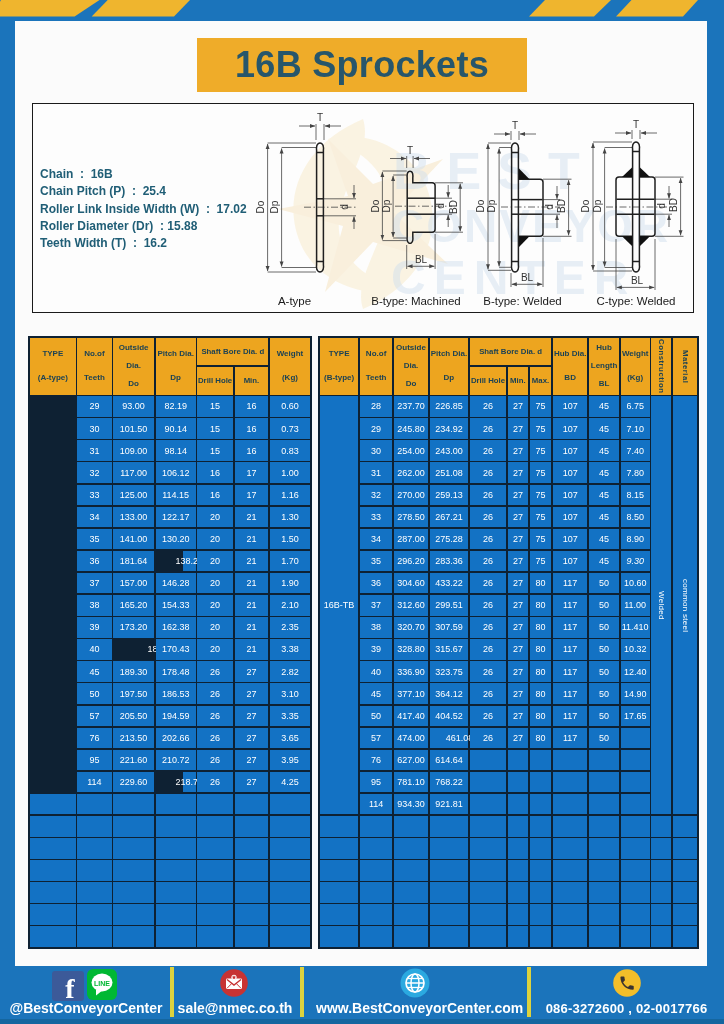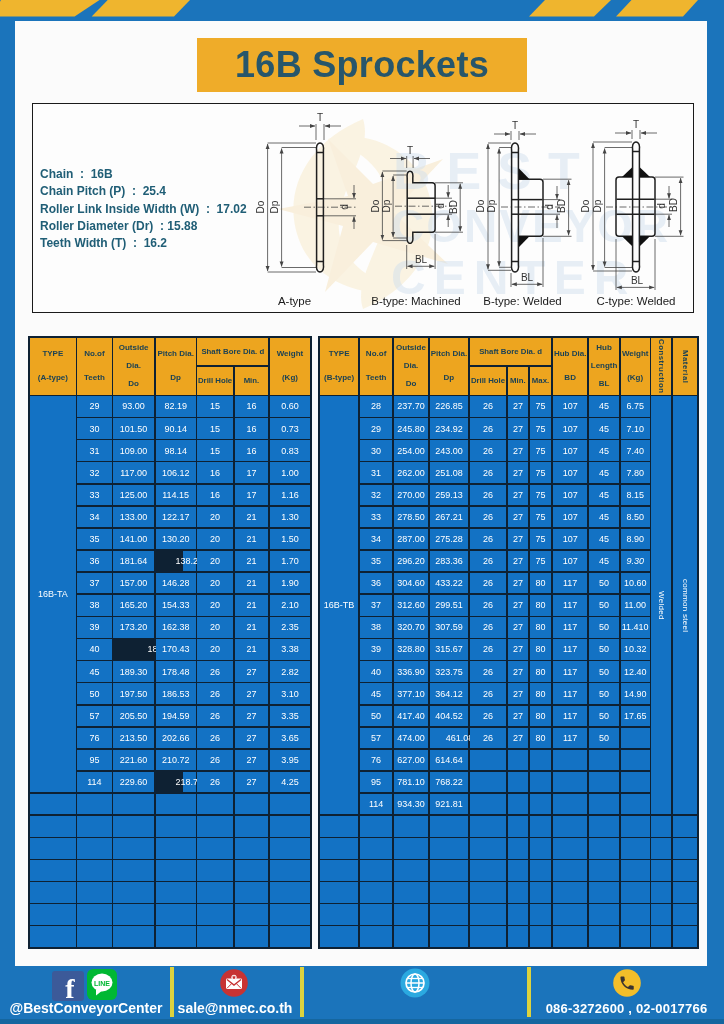--- a/index.html
+++ b/index.html
@@ -235,21 +235,20 @@
 <div class="tbl" style="left:28px;top:336px;width:280px;height:609px;grid-template-columns:45.7px 34.3px 40.9px 40px 35.7px 33.8px 1fr;">
 <div class="hc rs" style="grid-column:1;">TYPE<br>(A-type)</div>
 <div class="hc rs" style="grid-column:2;">No.of<br>Teeth</div>
 <div class="hc rs t3" style="grid-column:3;">Outside<br>Dia.<br>Do</div>
 <div class="hc rs" style="grid-column:4;">Pitch Dia.<br>Dp</div>
 <div class="hc sh" style="grid-column:5/7;grid-row:1;">Shaft Bore Dia. d</div>
 <div class="hc sh" style="grid-column:5;grid-row:2;">Drill Hole</div>
 <div class="hc sh" style="grid-column:6;grid-row:2;">Min.</div>
 <div class="hc rs" style="grid-column:7;">Weight<br>(Kg)</div>
 
-<div class="bc" style="grid-column:1;grid-row:3/21;">16B-TA</div>
 <div class="bc" style="grid-column:2;grid-row:3;">29</div>
 <div class="bc" style="grid-column:3;grid-row:3;">93.00</div>
 <div class="bc" style="grid-column:4;grid-row:3;">82.19</div>
 <div class="bc" style="grid-column:5;grid-row:3;">15</div>
 <div class="bc" style="grid-column:6;grid-row:3;">16</div>
 <div class="bc" style="grid-column:7;grid-row:3;">0.60</div>
 <div class="bc" style="grid-column:2;grid-row:4;">30</div>
 <div class="bc" style="grid-column:3;grid-row:4;">101.50</div>
 <div class="bc" style="grid-column:4;grid-row:4;">90.14</div>
 <div class="bc" style="grid-column:5;grid-row:4;">15</div>
@@ -703,20 +702,21 @@
 
 <svg width="30" height="30" style="position:absolute;left:400px;top:1.5px;">
       <circle cx="15" cy="15" r="14.5" fill="#2ba9e0"></circle>
       <circle cx="15" cy="15" r="9" fill="none" stroke="#fff" stroke-width="1.7"></circle>
       <ellipse cx="15" cy="15" rx="4" ry="9" fill="none" stroke="#fff" stroke-width="1.5"></ellipse>
       <line x1="6" y1="15" x2="24" y2="15" stroke="#fff" stroke-width="1.5"></line>
       <line x1="7.5" y1="10.5" x2="22.5" y2="10.5" stroke="#fff" stroke-width="1.3"></line>
       <line x1="7.5" y1="19.5" x2="22.5" y2="19.5" stroke="#fff" stroke-width="1.3"></line>
     </svg>
 
+<div class="ft" style="left:316px;top:34px;width:201px;">www.BestConveyorCenter.com</div>
 
 <div style="position:absolute;left:527px;top:1px;width:3.5px;height:50px;background:#ddd23e;"></div>
 
 <svg width="28" height="30" style="position:absolute;left:612.5px;top:1.5px;">
       <circle cx="14" cy="15" r="13.8" fill="#f3be2a"></circle>
       <path transform="translate(5.2,6.2) scale(0.74)" d="M6.62,10.79C8.06,13.62 10.38,15.94 13.21,17.38L15.41,15.18C15.69,14.9 16.08,14.82 16.43,14.93C17.55,15.3 18.75,15.5 20,15.5C20.55,15.5 21,15.95 21,16.5V20C21,20.55 20.55,21 20,21C10.61,21 3,13.39 3,4C3,3.45 3.45,3 4,3H7.5C8.05,3 8.5,3.45 8.5,4C8.5,5.25 8.7,6.45 9.07,7.57C9.18,7.92 9.1,8.31 8.82,8.59L6.62,10.79Z" fill="#3a3330"></path>
     </svg>
 
 <div class="ft" style="left:540px;top:34.5px;width:173px;font-size:13px;letter-spacing:0.2px;">086-3272600 , 02-0017766</div>
 </div>

